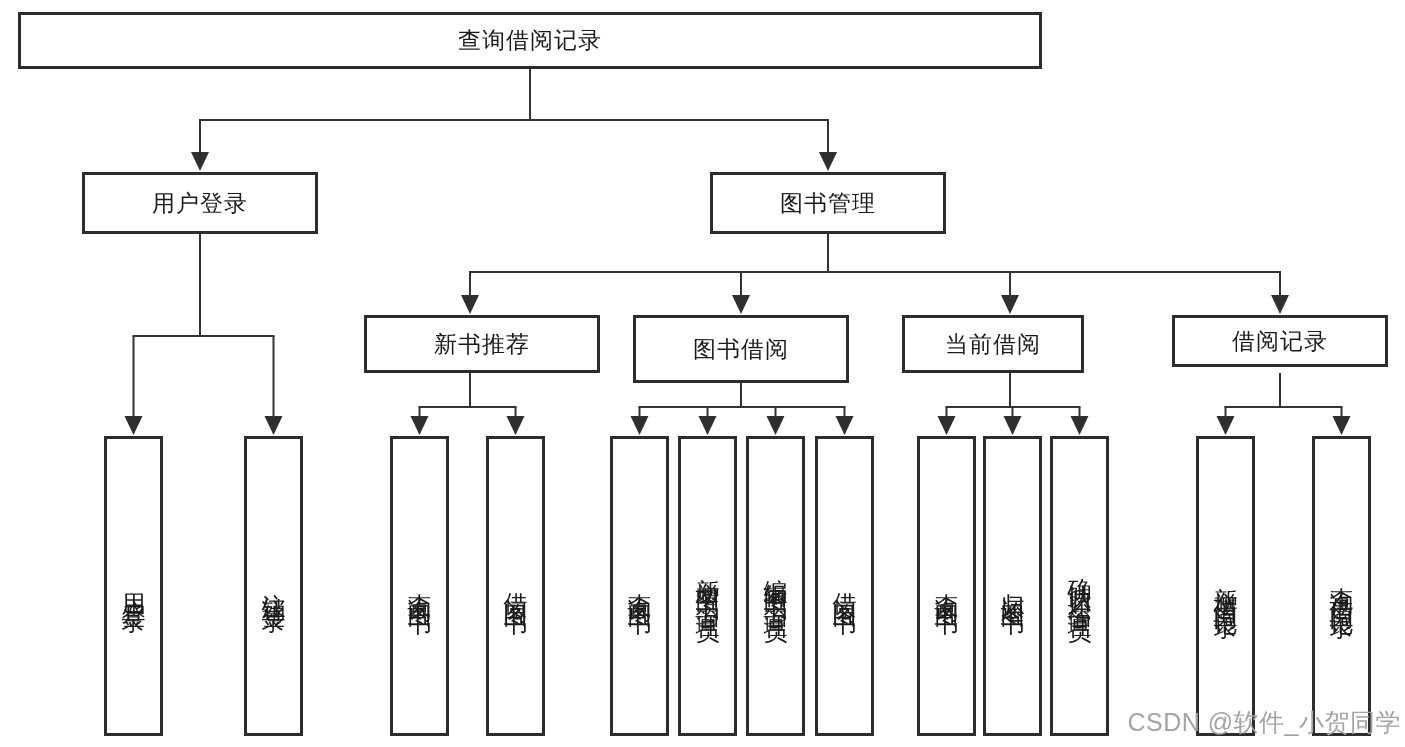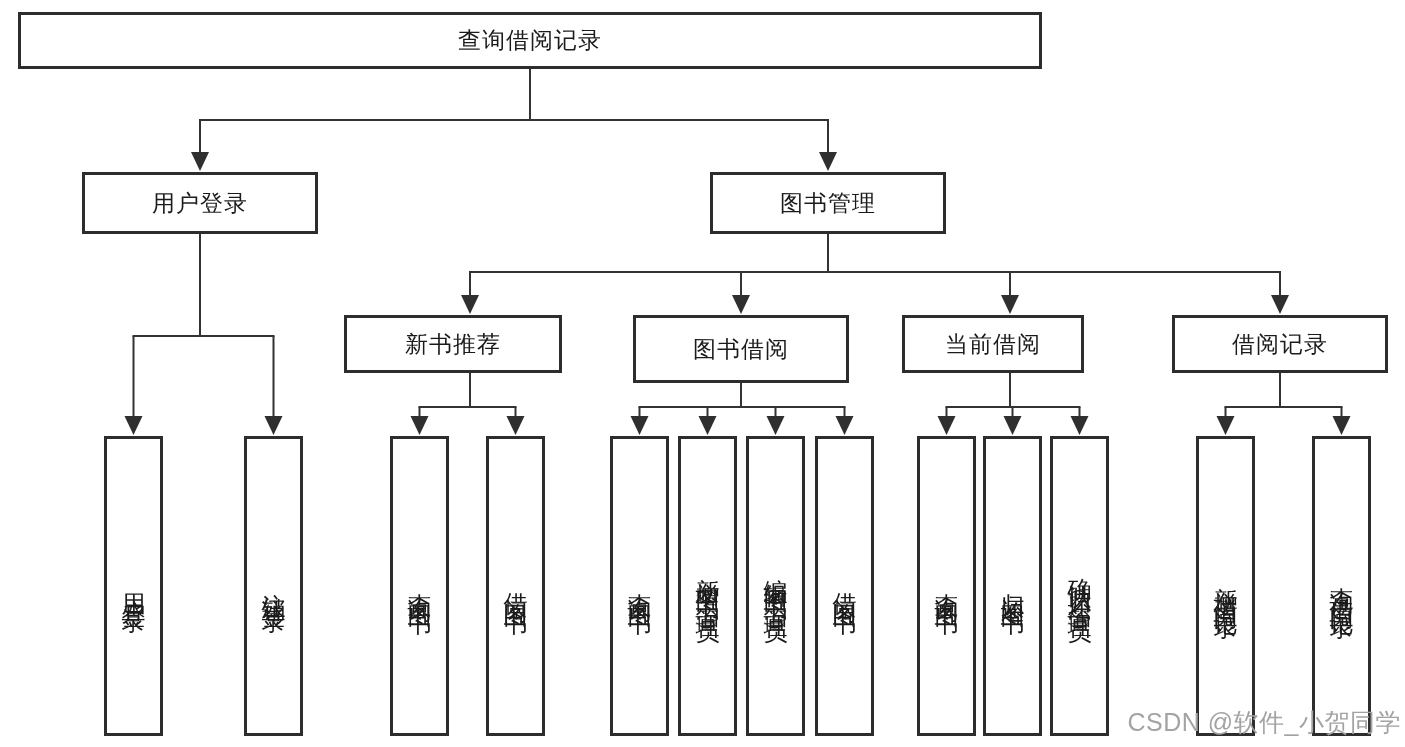--- a/index.html
+++ b/index.html
@@ -76,30 +76,30 @@
     <span class="hlabel">查询借阅记录</span>
   </div>
 
   <div class="node" style="left:82px;top:172px;width:236px;height:62px">
     <span class="hlabel">用户登录</span>
   </div>
   <div class="node" style="left:710px;top:172px;width:236px;height:62px">
     <span class="hlabel">图书管理</span>
   </div>
 
-  <div class="node" style="left:344px;top:315px;width:218px;height:58px">
+  <div class="node" style="left:364px;top:315px;width:236px;height:58px">
     <span class="hlabel">新书推荐</span>
   </div>
   <div class="node" style="left:633px;top:315px;width:216px;height:68px">
     <span class="hlabel">图书借阅</span>
   </div>
   <div class="node" style="left:902px;top:315px;width:182px;height:58px">
     <span class="hlabel">当前借阅</span>
   </div>
-  <div class="node" style="left:1172px;top:315px;width:216px;height:58px">
+  <div class="node" style="left:1172px;top:315px;width:216px;height:52px">
     <span class="hlabel">借阅记录</span>
   </div>
 
   <div class="node leaf" style="left:104px;top:436px;width:59px;height:300px">
     <span class="vtext">用户登录</span>
   </div>
   <div class="node leaf" style="left:244px;top:436px;width:59px;height:300px">
     <span class="vtext">注销登录</span>
   </div>
 

